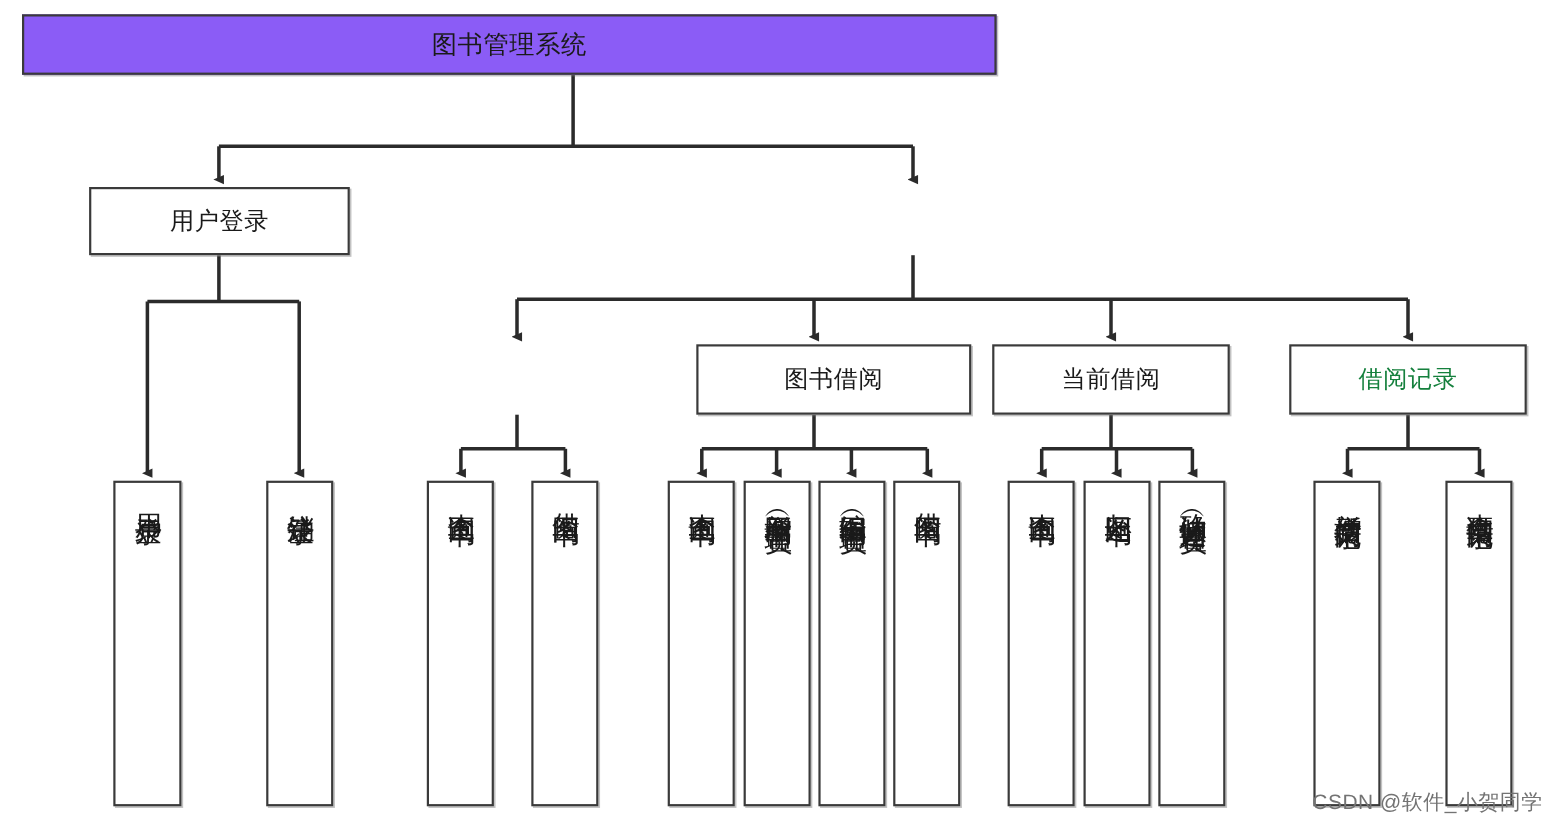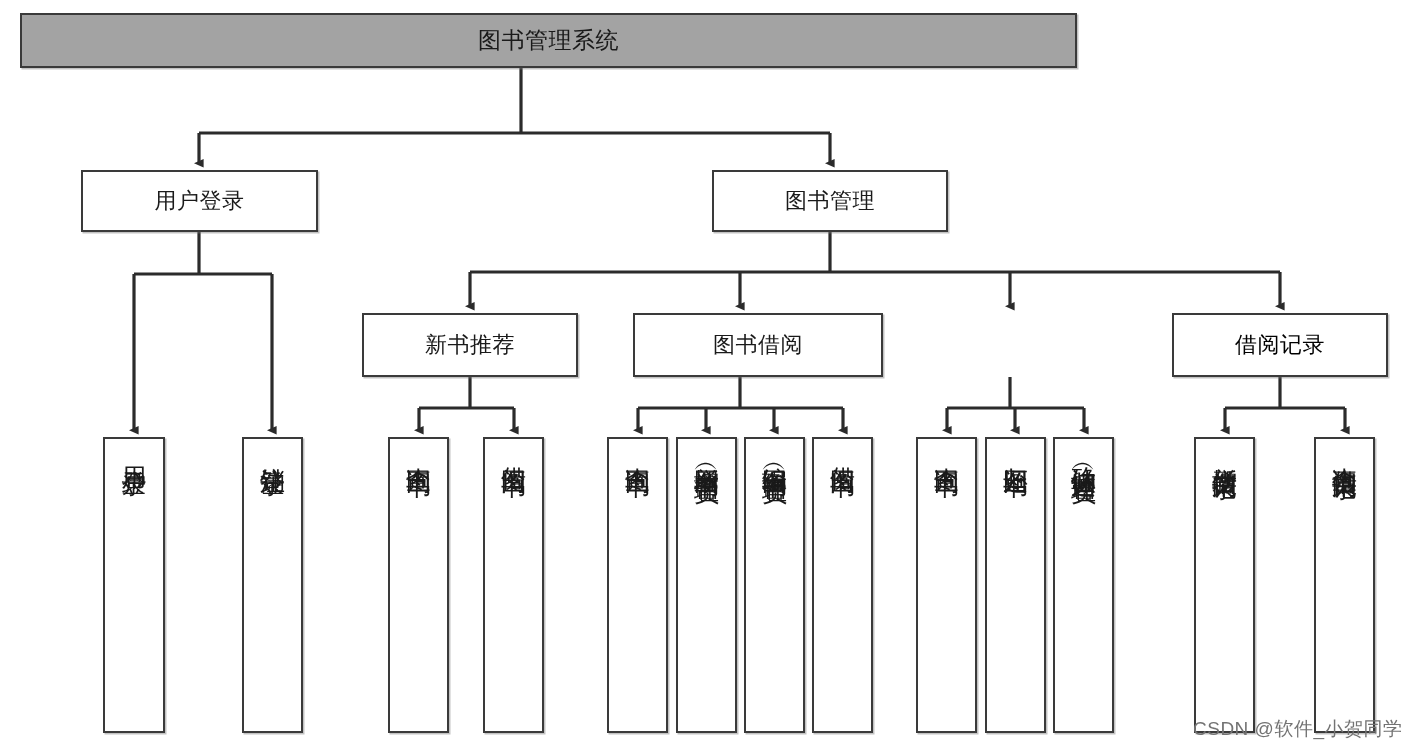--- a/index.html
+++ b/index.html
@@ -119,38 +119,35 @@
       <path d="M1015,408 L1015,430" marker-end="url(#arrow)"></path>
       <path d="M1084,408 L1084,430" marker-end="url(#arrow)"></path>
 
       <path d="M1280,377 L1280,408"></path>
       <path d="M1225,408 L1345,408"></path>
       <path d="M1225,408 L1225,430" marker-end="url(#arrow)"></path>
       <path d="M1345,408 L1345,430" marker-end="url(#arrow)"></path>
     </g>
   </svg>
 
-  <div class="node h root" style="left: 20px; top: 13px; width: 1057px; height: 55px; border-color: rgb(58, 58, 58); background: #a3a3a3; color: rgb(26, 26, 26);">
+  <div class="node h root" style="left: 20px; top: 13px; width: 886px; height: 55px; border-color: rgb(58, 58, 58); background: #8b5cf6; color: rgb(26, 26, 26);">
     <span class="label">图书管理系统</span>
   </div>
 
   <div class="node h" style="left: 81px; top: 170px; width: 237px; height: 62px; border-color: rgb(58, 58, 58); background: rgb(255, 255, 255); color: rgb(26, 26, 26);">
     <span class="label">用户登录</span>
   </div>
-  <div class="node h" style="left: 712px; top: 170px; width: 236px; height: 62px; border-color: rgb(58, 58, 58); background: rgb(255, 255, 255); color: rgb(26, 26, 26);">
-    <span class="label">图书管理</span>
-  </div>
 
-  <div class="node h" style="left: 362px; top: 313px; width: 216px; height: 64px; border-color: rgb(58, 58, 58); background: rgb(255, 255, 255); color: rgb(26, 26, 26);">
-    <span class="label">新书推荐</span>
-  </div>
   <div class="node h" style="left: 633px; top: 313px; width: 250px; height: 64px; border-color: rgb(58, 58, 58); background: rgb(255, 255, 255); color: rgb(26, 26, 26);">
     <span class="label">图书借阅</span>
   </div>
-  <div class="node h" style="left: 1172px; top: 313px; width: 216px; height: 64px; border-color: rgb(58, 58, 58); background: rgb(255, 255, 255); color: #000000;">
+  <div class="node h" style="left: 902px; top: 313px; width: 216px; height: 64px; border-color: rgb(58, 58, 58); background: rgb(255, 255, 255); color: rgb(26, 26, 26);">
+    <span class="label">当前借阅</span>
+  </div>
+  <div class="node h" style="left: 1172px; top: 313px; width: 216px; height: 64px; border-color: rgb(58, 58, 58); background: rgb(255, 255, 255); color: #15803d;">
     <span class="label">借阅记录</span>
   </div>
 
   <div class="node v" style="left: 103px; top: 437px; width: 62px; height: 296px; border-color: rgb(58, 58, 58); background: rgb(255, 255, 255); color: rgb(26, 26, 26);">
     <span class="label">用户登录</span>
   </div>
   <div class="node v" style="left: 242px; top: 437px; width: 61px; height: 296px; border-color: rgb(58, 58, 58); background: rgb(255, 255, 255); color: rgb(26, 26, 26);">
     <span class="label">注销登录</span>
   </div>
   <div class="node v" style="left: 388px; top: 437px; width: 61px; height: 296px; border-color: rgb(58, 58, 58); background: rgb(255, 255, 255); color: rgb(26, 26, 26);">

